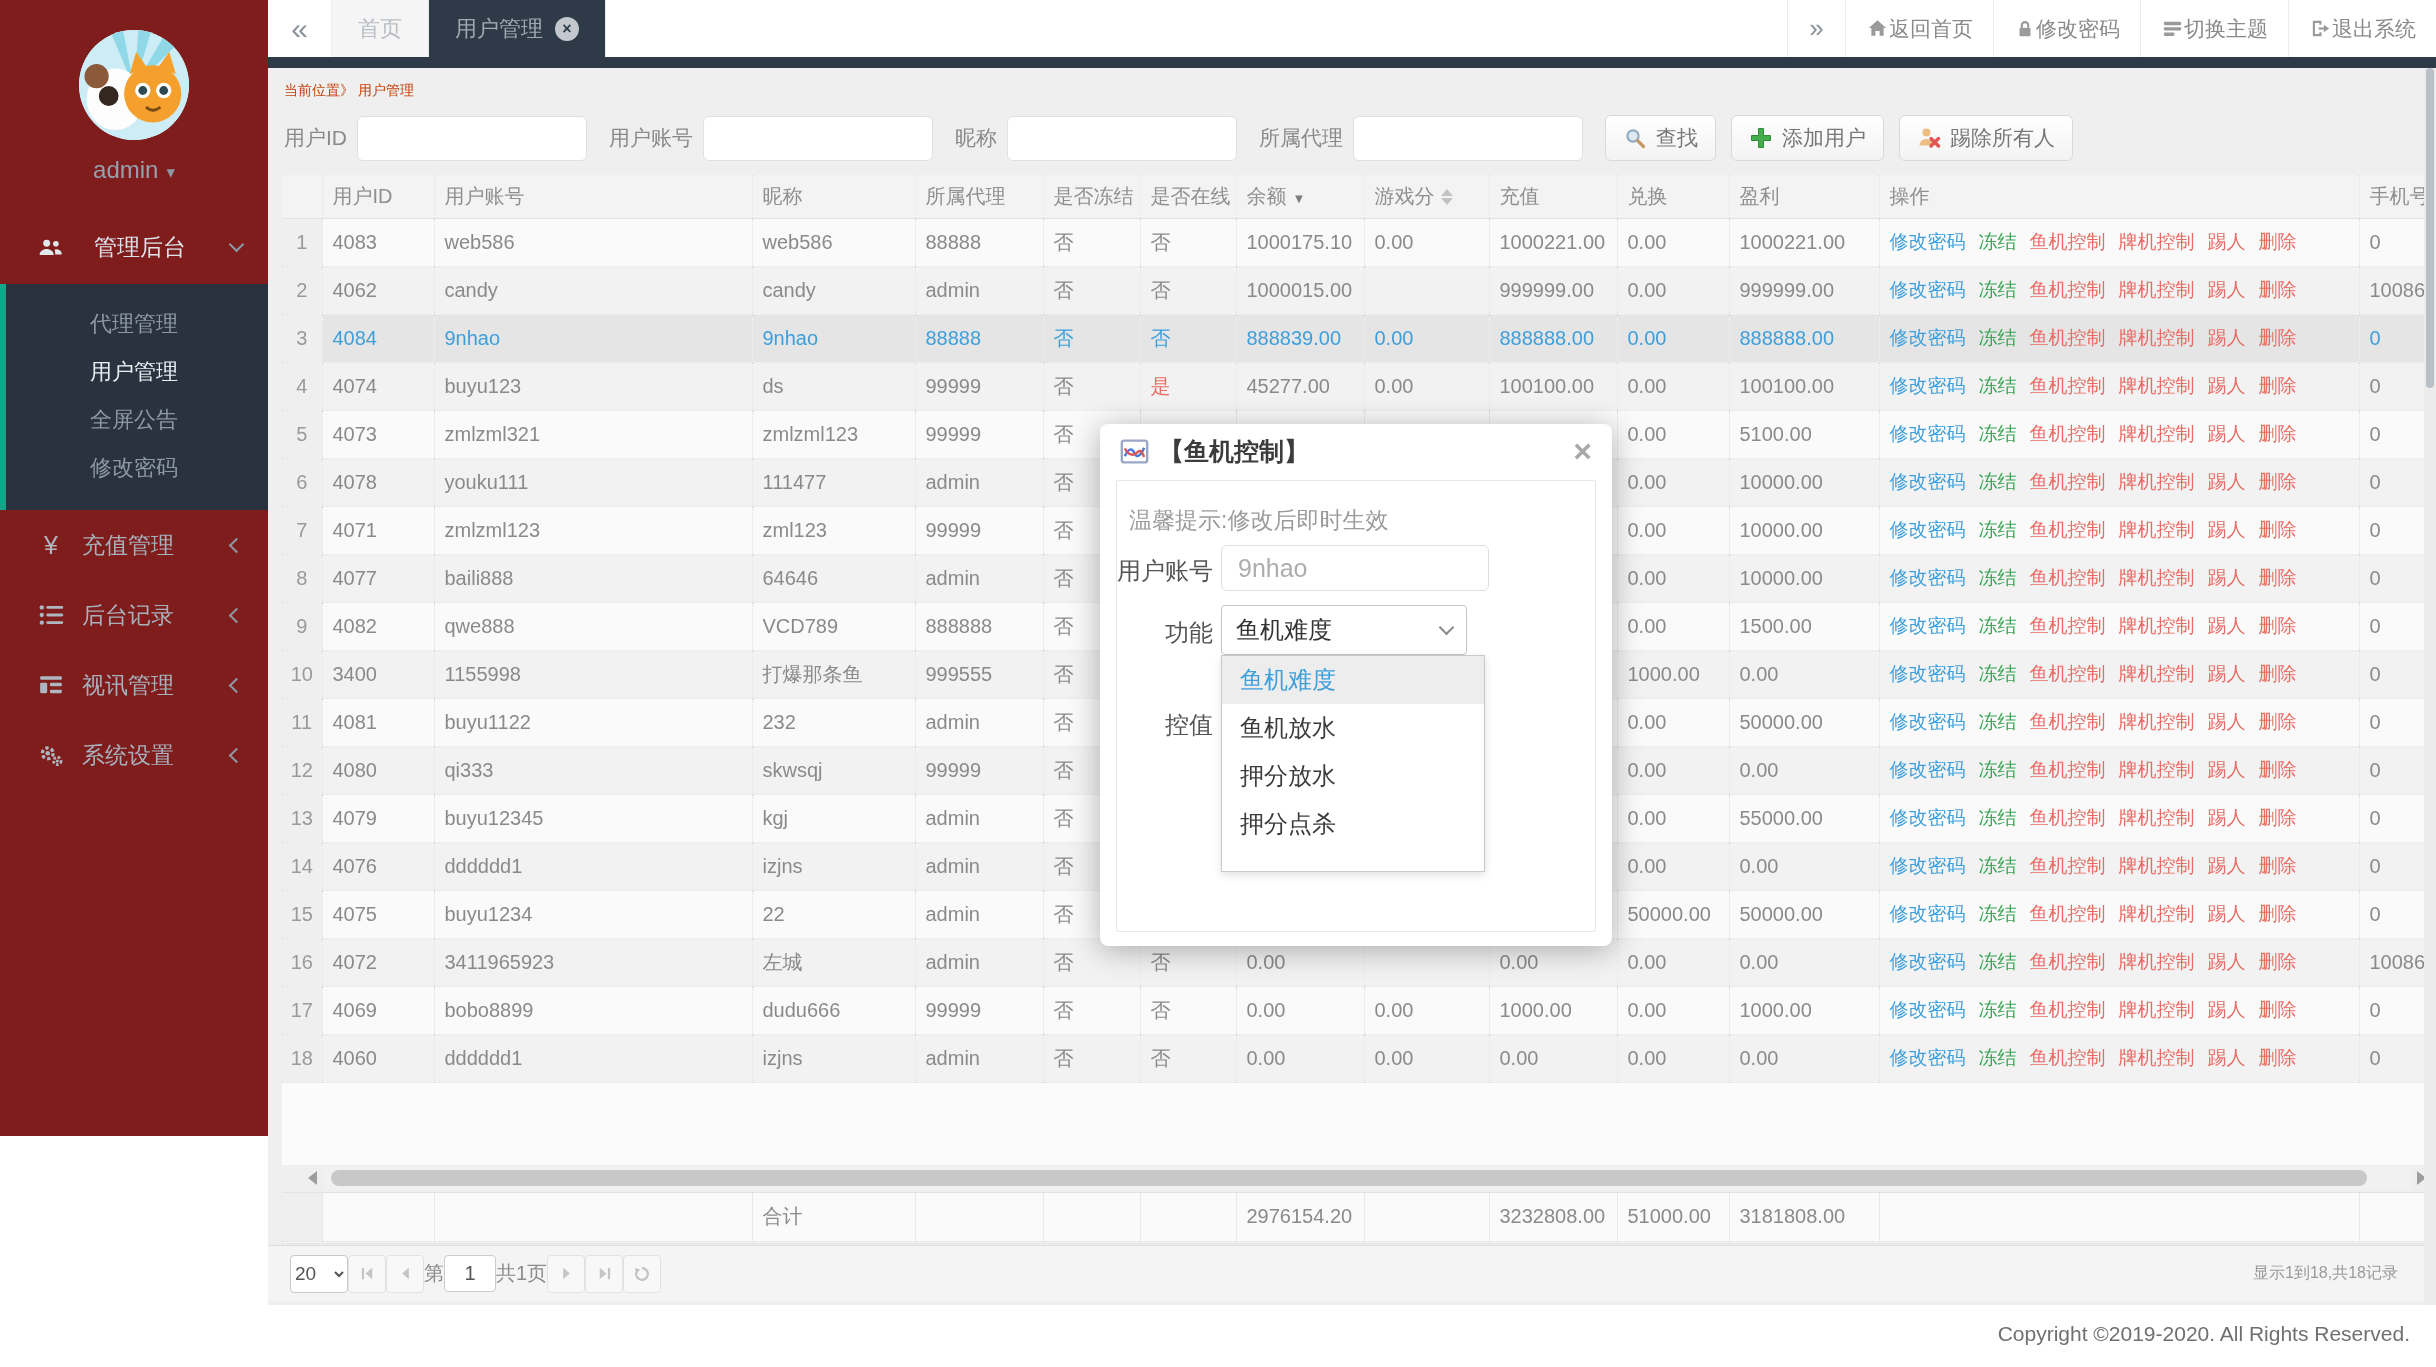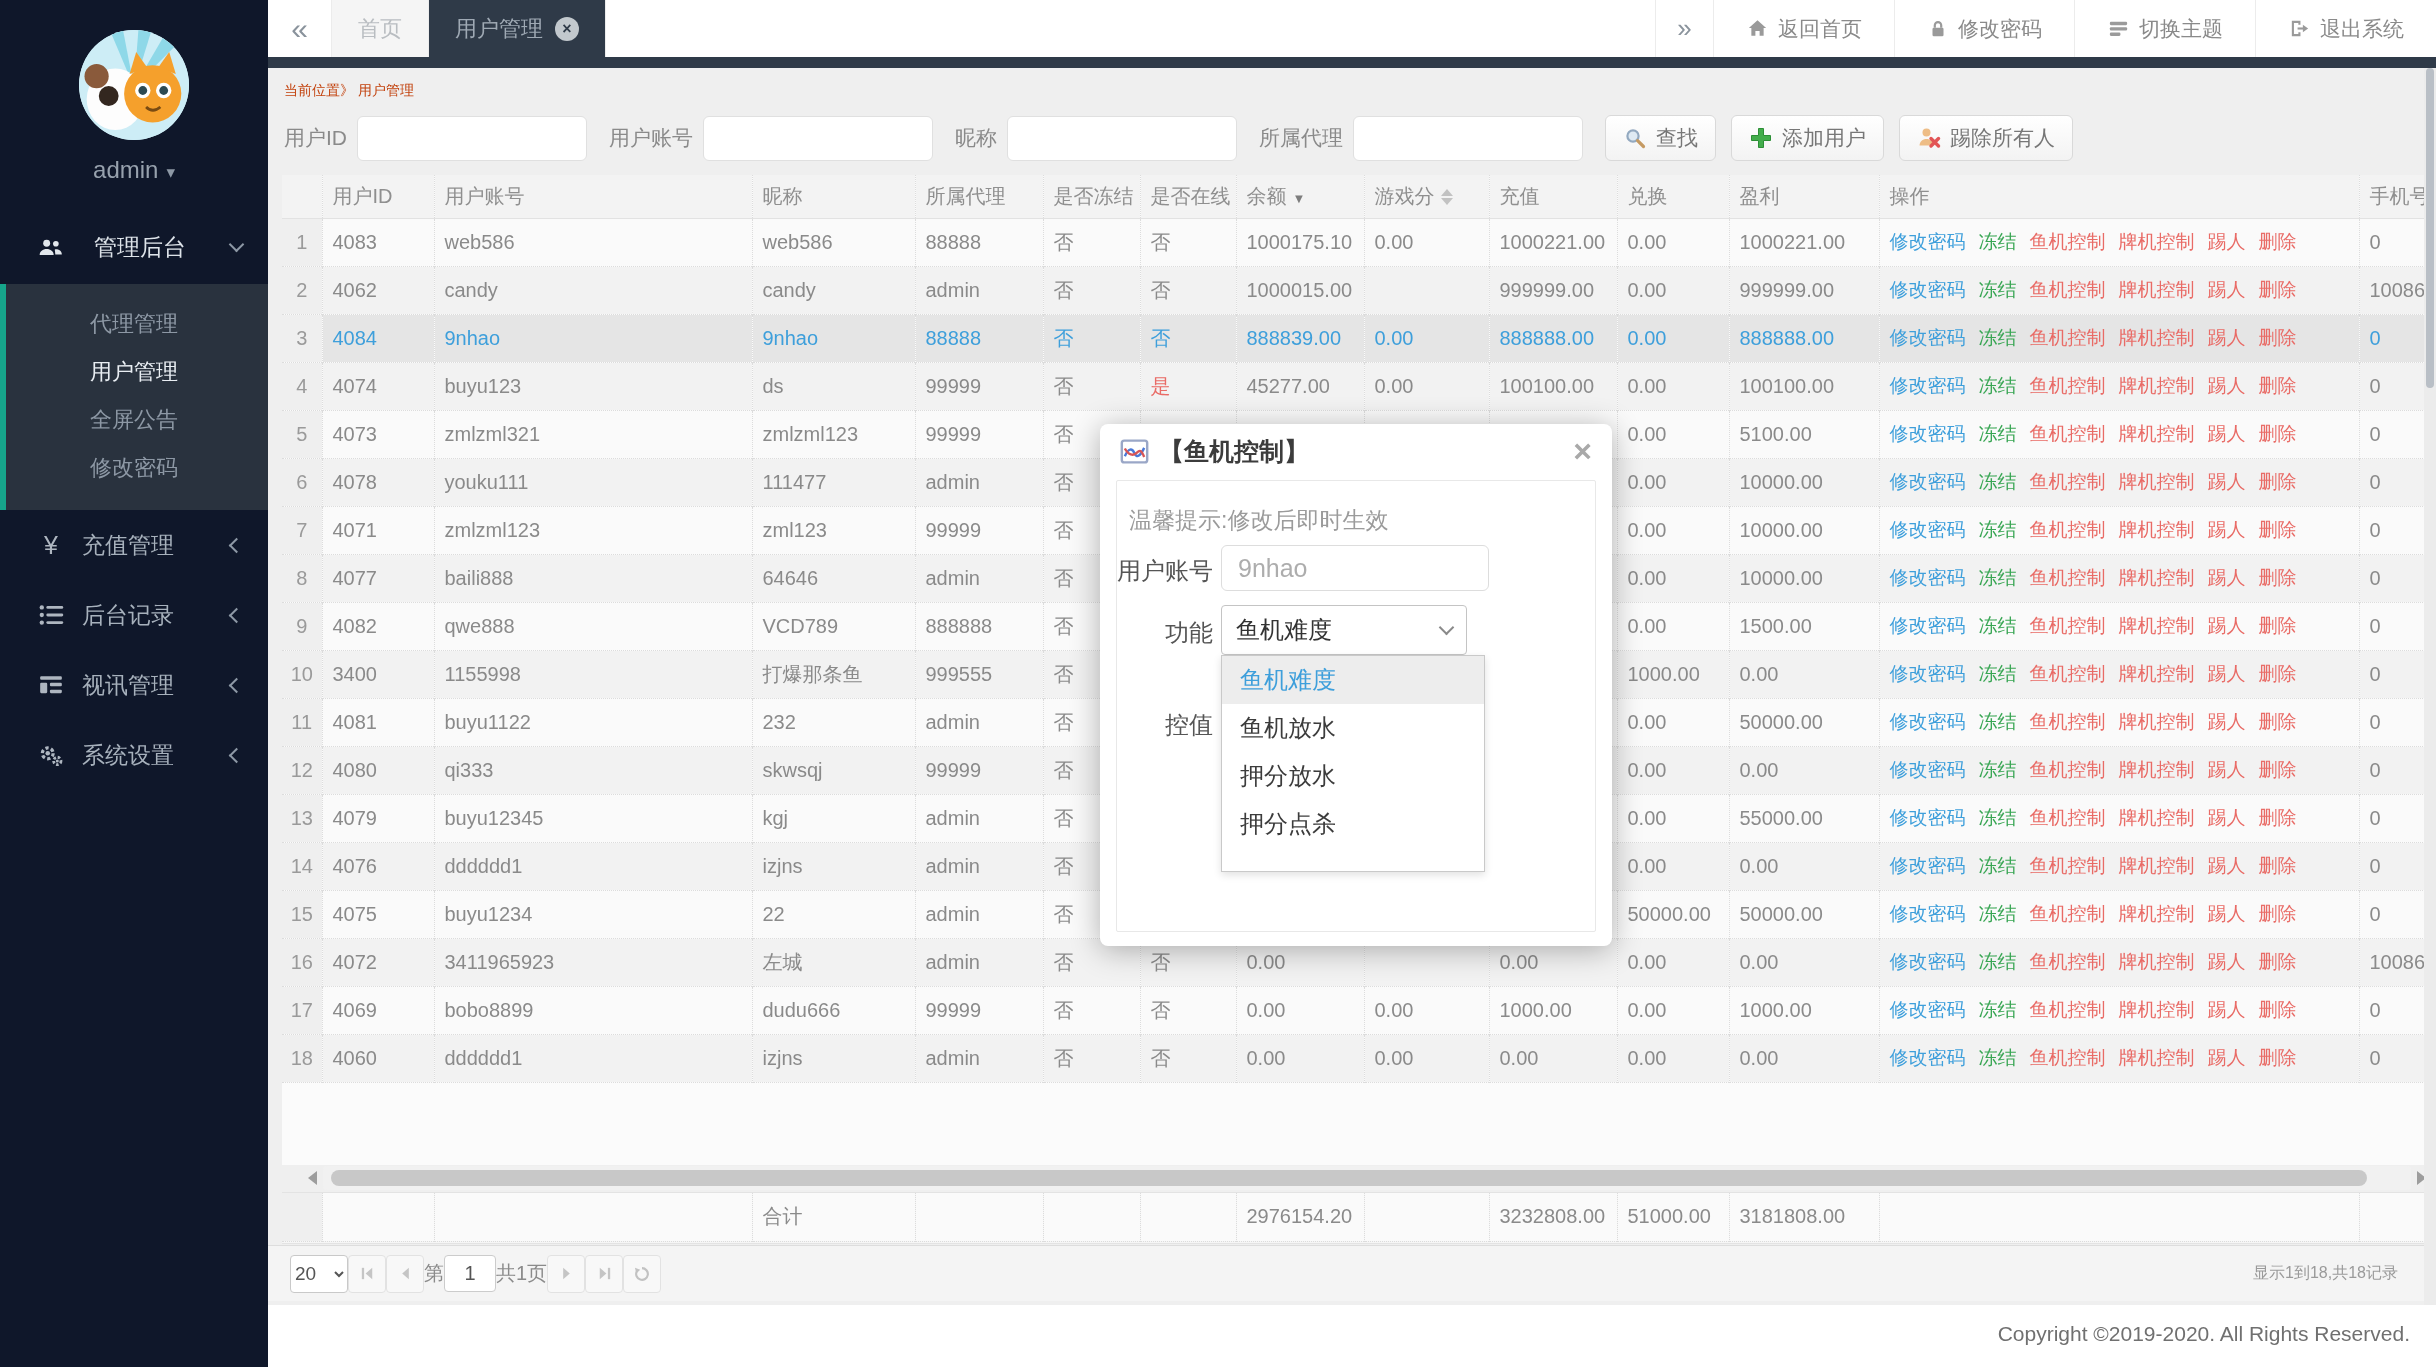--- a/index.html
+++ b/index.html
@@ -1,20 +1,20 @@
 <!DOCTYPE html>
 <html><head>
 <meta charset="utf-8">
 <style>
   * { box-sizing: border-box; margin: 0; padding: 0; }
   html,body { width:2436px; height:1367px; overflow:hidden;
     font-family:"Liberation Sans","DejaVu Sans",sans-serif; background:#fff; }
 
   
-  .sidebar { position:absolute; left:0; top:0; width:268px; height:1367px; background:#0f172a; z-index:5;}
+  .sidebar { position:absolute; left:0; top:0; width:268px; height:1136px; background:#7f1d1d; z-index:5;}
   .avatar { width:110px; height:110px; border-radius:50%; overflow:hidden; margin:30px auto 0; background:#cdedf6;}
   .admin-line { text-align:center; color:#97a1ad; font-size:24px; margin-top:16px; cursor:pointer;}
   .menu-head { height:74px; display:flex; align-items:center; padding:0 26px 0 38px; color:#dde3e9; font-size:23px; margin-top:26px; cursor:pointer;}
   .menu-head .mh-label { margin-left:30px; flex:1;}
   .submenu { background:#29323e; border-left:6px solid #16a58b; padding:16px 0 18px;}
   .subitem { height:48px; line-height:48px; padding-left:84px; color:#8d98a5; font-size:22px; cursor:pointer;}
   .subitem.active { color:#e9eef3;}
   .menu-item { height:70px; display:flex; align-items:center; padding:0 26px 0 38px; color:#a7b1bc; font-size:23px; cursor:pointer;}
   .menu-item .mi-label { margin-left:18px; flex:1;}
   .mi-icon { width:26px; height:26px; display:inline-flex; align-items:center; justify-content:center; color:#aeb6c0; font-size:25px;}
@@ -23,21 +23,21 @@
   .caret { font-size:17px; color:#8d98a5; margin-left:8px;}
 
   
   .topbar { position:absolute; left:268px; top:0; right:0; height:57px; background:#fff; display:flex; align-items:stretch; z-index:4;}
   .t-collapse { width:64px; display:flex; align-items:center; justify-content:center; color:#8a939c; font-size:30px; border-right:1px solid #ececec; cursor:pointer; background:#fff;}
   .tab { display:flex; align-items:center; padding:0 26px; font-size:22px; color:#b9bdc1; border-right:1px solid #ececec; cursor:pointer; background:#f5f5f5;}
   .tab.active { background:#2f3a48; color:#9fa9b4;}
   .closec { margin-left:12px; width:24px; height:24px; border-radius:50%; background:#c2c8cd; color:#2f3a48; font-size:16px; font-weight:bold; display:flex; align-items:center; justify-content:center;}
   .t-spacer { flex:1; }
   .t-more { width:58px; display:flex; align-items:center; justify-content:center; color:#8a939c; font-size:26px; border-left:1px solid #ececec; cursor:pointer;}
-  .t-action { display:flex; align-items:center; gap:9px; padding:0 32px; color:#8a8a8a; font-size:21px; border-left:1px solid #ececec; cursor:pointer; white-space:nowrap;}
+  .t-action { display:flex; align-items:center; padding:0 20px; color:#8a8a8a; font-size:21px; border-left:1px solid #ececec; cursor:pointer; white-space:nowrap;}
   .dark-strip { position:absolute; left:268px; top:57px; right:0; height:11px; background:#2f3a48; z-index:4;}
 
   
   .content { position:absolute; left:268px; top:68px; right:0; bottom:62px; background:#efefef; overflow:hidden;}
   .breadcrumb { position:absolute; top:14px; left:16px; color:#c2410c; font-size:14px;}
   .filters { position:absolute; top:44px; left:16px; height:52px; display:flex; align-items:center;}
   .f-label { color:#8a8a8a; font-size:21px; margin-right:10px; white-space:nowrap;}
   .f-input { width:230px; height:45px; border:1px solid #e0e0e0; border-radius:6px; background:#fff; margin-right:22px; font-size:20px; padding:0 12px; color:#666; outline:none;}
   .btn { height:46px; display:inline-flex; align-items:center; gap:9px; padding:0 17px; border:1px solid #d9d9d9; border-radius:6px; background:linear-gradient(#ffffff,#f3f3f3); color:#777; font-size:21px; margin-right:15px; cursor:pointer; white-space:nowrap;}
 

